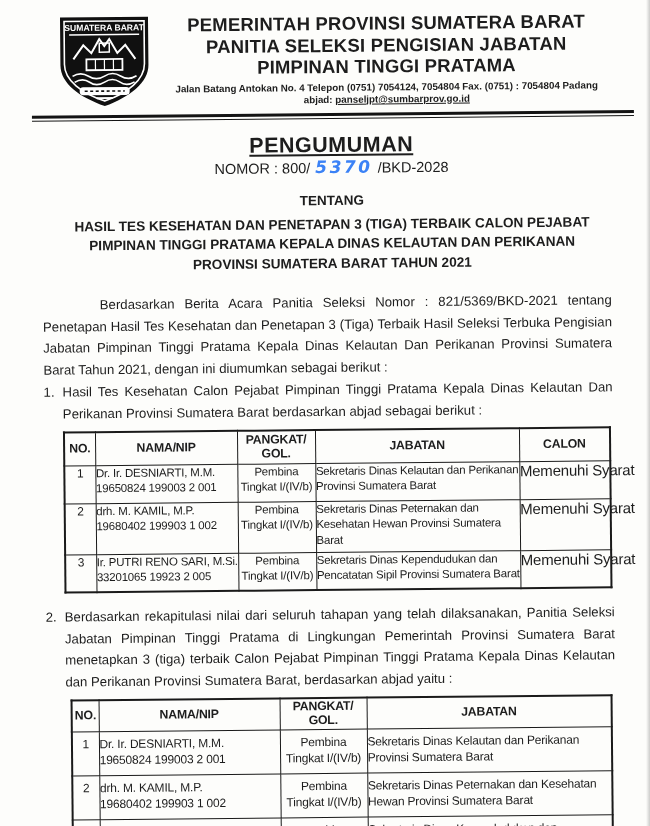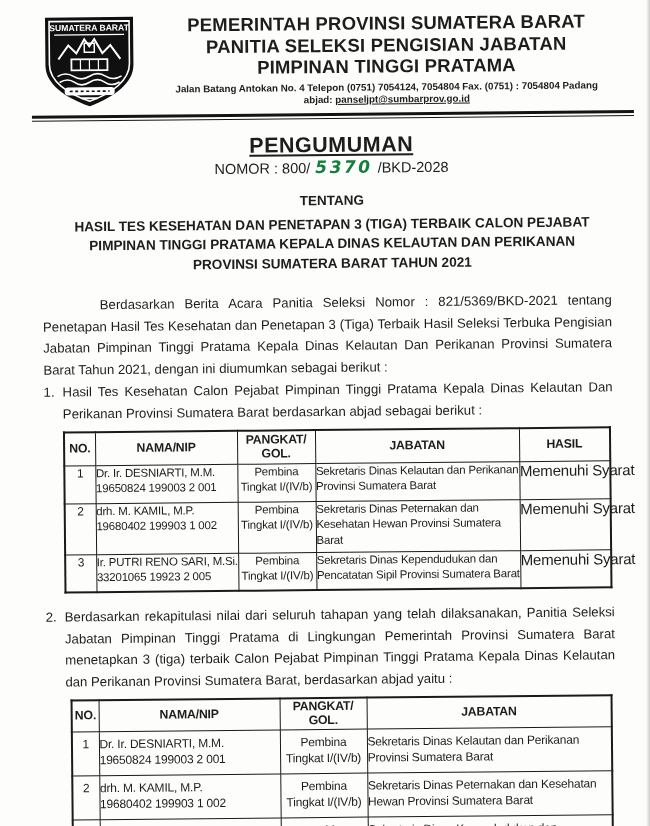--- a/index.html
+++ b/index.html
@@ -11,34 +11,34 @@
   }
   body::after{
     content:"";position:absolute;top:0;right:0;width:4px;height:100%;
     background:linear-gradient(to left,rgba(60,60,60,.25),rgba(0,0,0,0));
     pointer-events:none;
   }
   #sheet{position:absolute;inset:0;transform:rotate(-0.55deg);transform-origin:50% 40%;}
 
   
   .letterhead{position:relative;padding-top:13px;}
-  .logo{position:absolute;left:44px;top:13px;width:96px;height:93px;}
+  .logo{position:absolute;left:59px;top:13px;width:96px;height:93px;}
   .lh-text{margin-left:150px;width:478px;text-align:center;}
   .lh-line{font-weight:bold;font-size:18.5px;line-height:21.5px;letter-spacing:.2px;}
   .lh-address{font-size:9.8px;font-weight:bold;margin-top:4px;line-height:12px;}
   .lh-email{font-size:9.8px;font-weight:bold;line-height:12px;}
   .lh-email .email{text-decoration:underline;}
   .rule{margin:7px 14px 0 34px;height:2px;border-top:3.5px solid #141414;border-bottom:1.6px solid #141414;}
 
   
   .title-block{text-align:center;margin-left:16px;}
   .pengumuman{margin-top:13px;font-size:21.5px;font-weight:bold;letter-spacing:.5px;text-decoration:underline;line-height:26px;}
   .nomor{font-size:14.5px;line-height:19px;}
   .nomor .written{
-    color:#15803d;font-weight:bold;font-style:italic;font-size:17px;
+    color:#3b82f6;font-weight:bold;font-style:italic;font-size:17px;
     letter-spacing:2.5px;margin:0 5px;font-family:"DejaVu Sans",sans-serif;
   }
   .tentang{margin-top:15px;font-weight:bold;font-size:13.5px;line-height:15px;}
   .subject{margin-top:7px;font-weight:bold;font-size:13.6px;}
   .subject div{line-height:19.5px;}
 
   
   .opening{
     margin:19px 38px 0 43px;font-size:13.2px;line-height:21.5px;
     text-align:justify;text-indent:57px;
@@ -149,21 +149,21 @@
       </colgroup>
       <thead>
         <tr>
           <th>NO.</th>
           <th>NAMA/NIP</th>
           <th>
               <div>PANGKAT/</div>
               <div>GOL.</div>
             </th>
           <th>JABATAN</th>
-          <th>HASIL</th>
+          <th>CALON</th>
         </tr>
       </thead>
       <tbody>
         <tr class="r1">
           <td class="c-no">1</td>
           <td class="c-nama">
             <div class="nm">Dr. Ir. DESNIARTI, M.M.</div>
             <div class="nm">19650824 199003 2 001</div>
           </td>
           <td class="c-pangkat">

